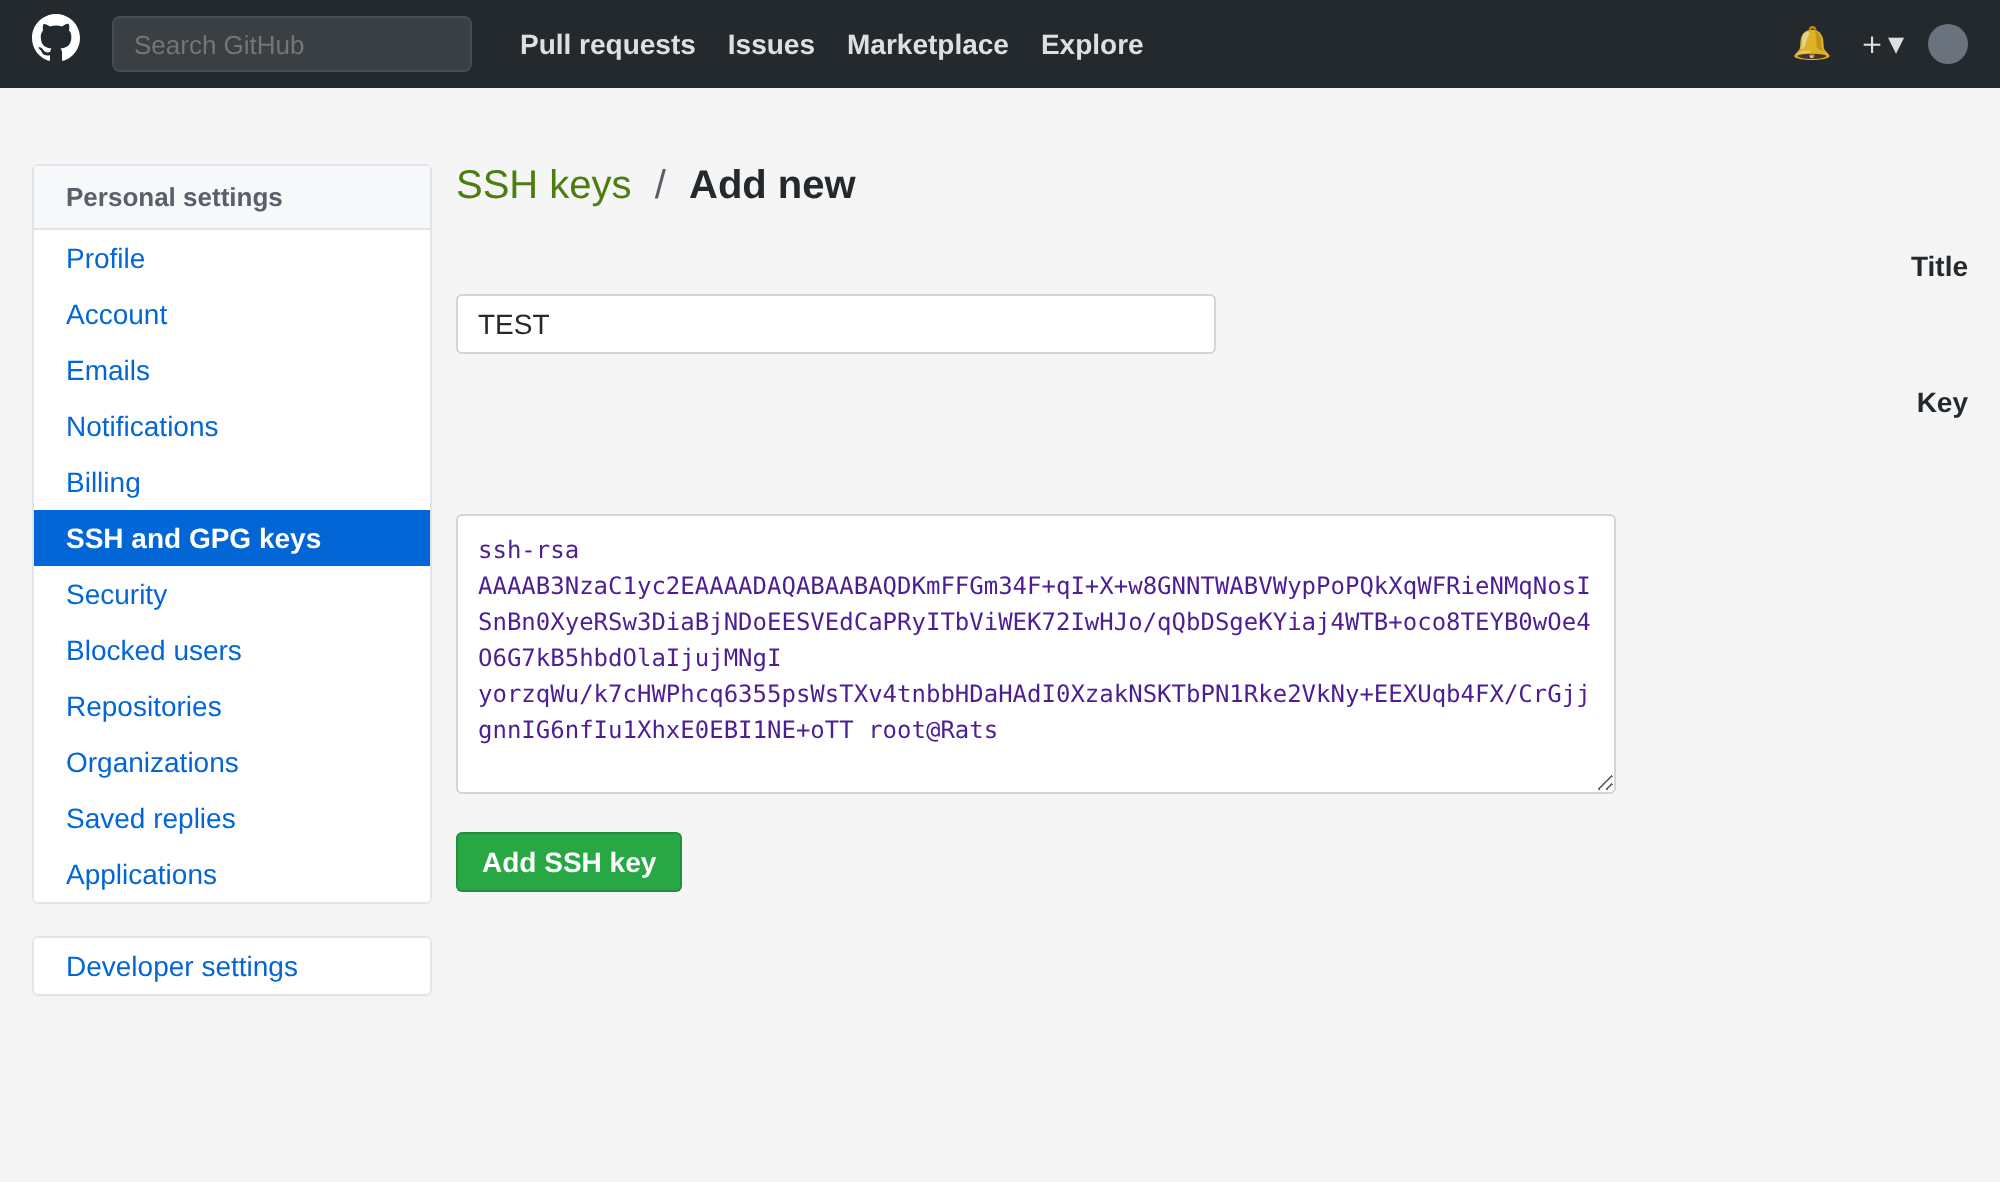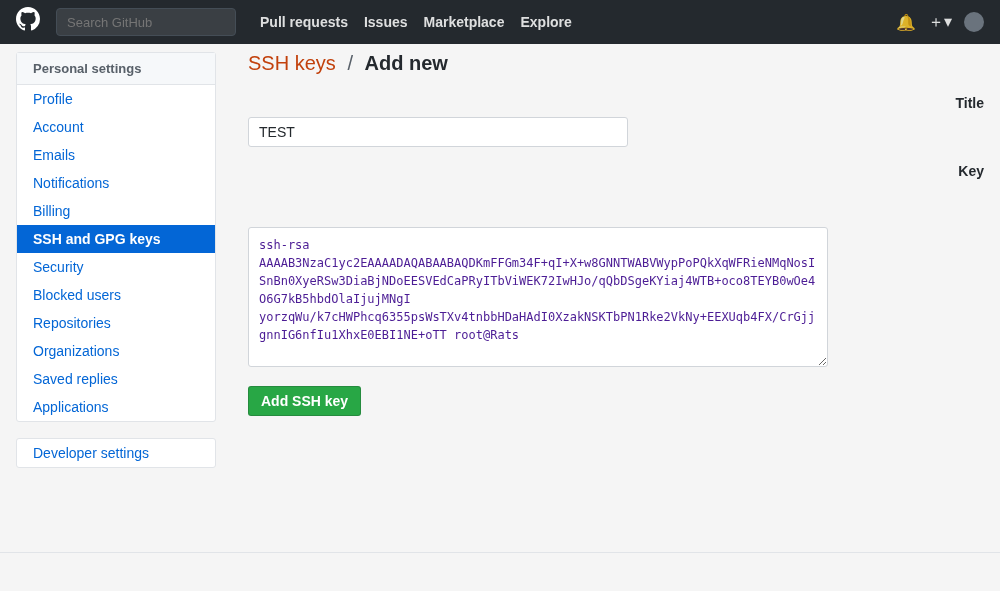--- a/index.html
+++ b/index.html
@@ -25,41 +25,41 @@
       width: 180px;
       height: 28px;
     }
     .topnav-links { display: flex; gap: 16px; color: white; font-size: 14px; font-weight: 600; margin-left: 8px; }
     .topnav-links span { cursor: pointer; color: white; opacity: 0.85; }
     .topnav-right { margin-left: auto; display: flex; align-items: center; gap: 12px; color: white; }
     .topnav-icon { font-size: 16px; cursor: pointer; opacity: 0.85; }
     .topnav-avatar { width: 20px; height: 20px; background: #6a737d; border-radius: 50%; display: inline-block; }
 
     
-    .page-container { max-width: 1000px; margin: 0 auto; padding: 8px 16px; display: flex; gap: 32px; }
+    .page-container { max-width: 1000px; margin: 0 auto; padding: 38px 16px; display: flex; gap: 12px; }
 
     
     .sidebar { width: 200px; flex-shrink: 0; }
     .sidebar-item {
       display: block;
       padding: 6px 16px;
       font-size: 14px;
       color: #0366d6;
       cursor: pointer;
       border-radius: 3px;
       text-decoration: none;
     }
     .sidebar-item.active { background: #0366d6; color: white; font-weight: 600; border-radius: 3px; }
 
     
     .main-content { flex: 1; }
 
     
     .breadcrumb { font-size: 20px; font-weight: 400; color: #24292e; margin-bottom: 20px; }
-    .breadcrumb .link { color: #c2410c; cursor: pointer; }
+    .breadcrumb .link { color: #4d7c0f; cursor: pointer; }
     .breadcrumb .sep { color: #586069; margin: 0 6px; }
     .breadcrumb .current { color: #24292e; font-weight: 600; }
 
     
     .form-group { margin-bottom: 16px; }
     .form-label { display: block; font-size: 14px; font-weight: 600; margin-bottom: 6px; color: #24292e; text-align: right; }
     .form-input {
       width: 380px;
       padding: 6px 10px;
       border: 1px solid #d1d5da;

